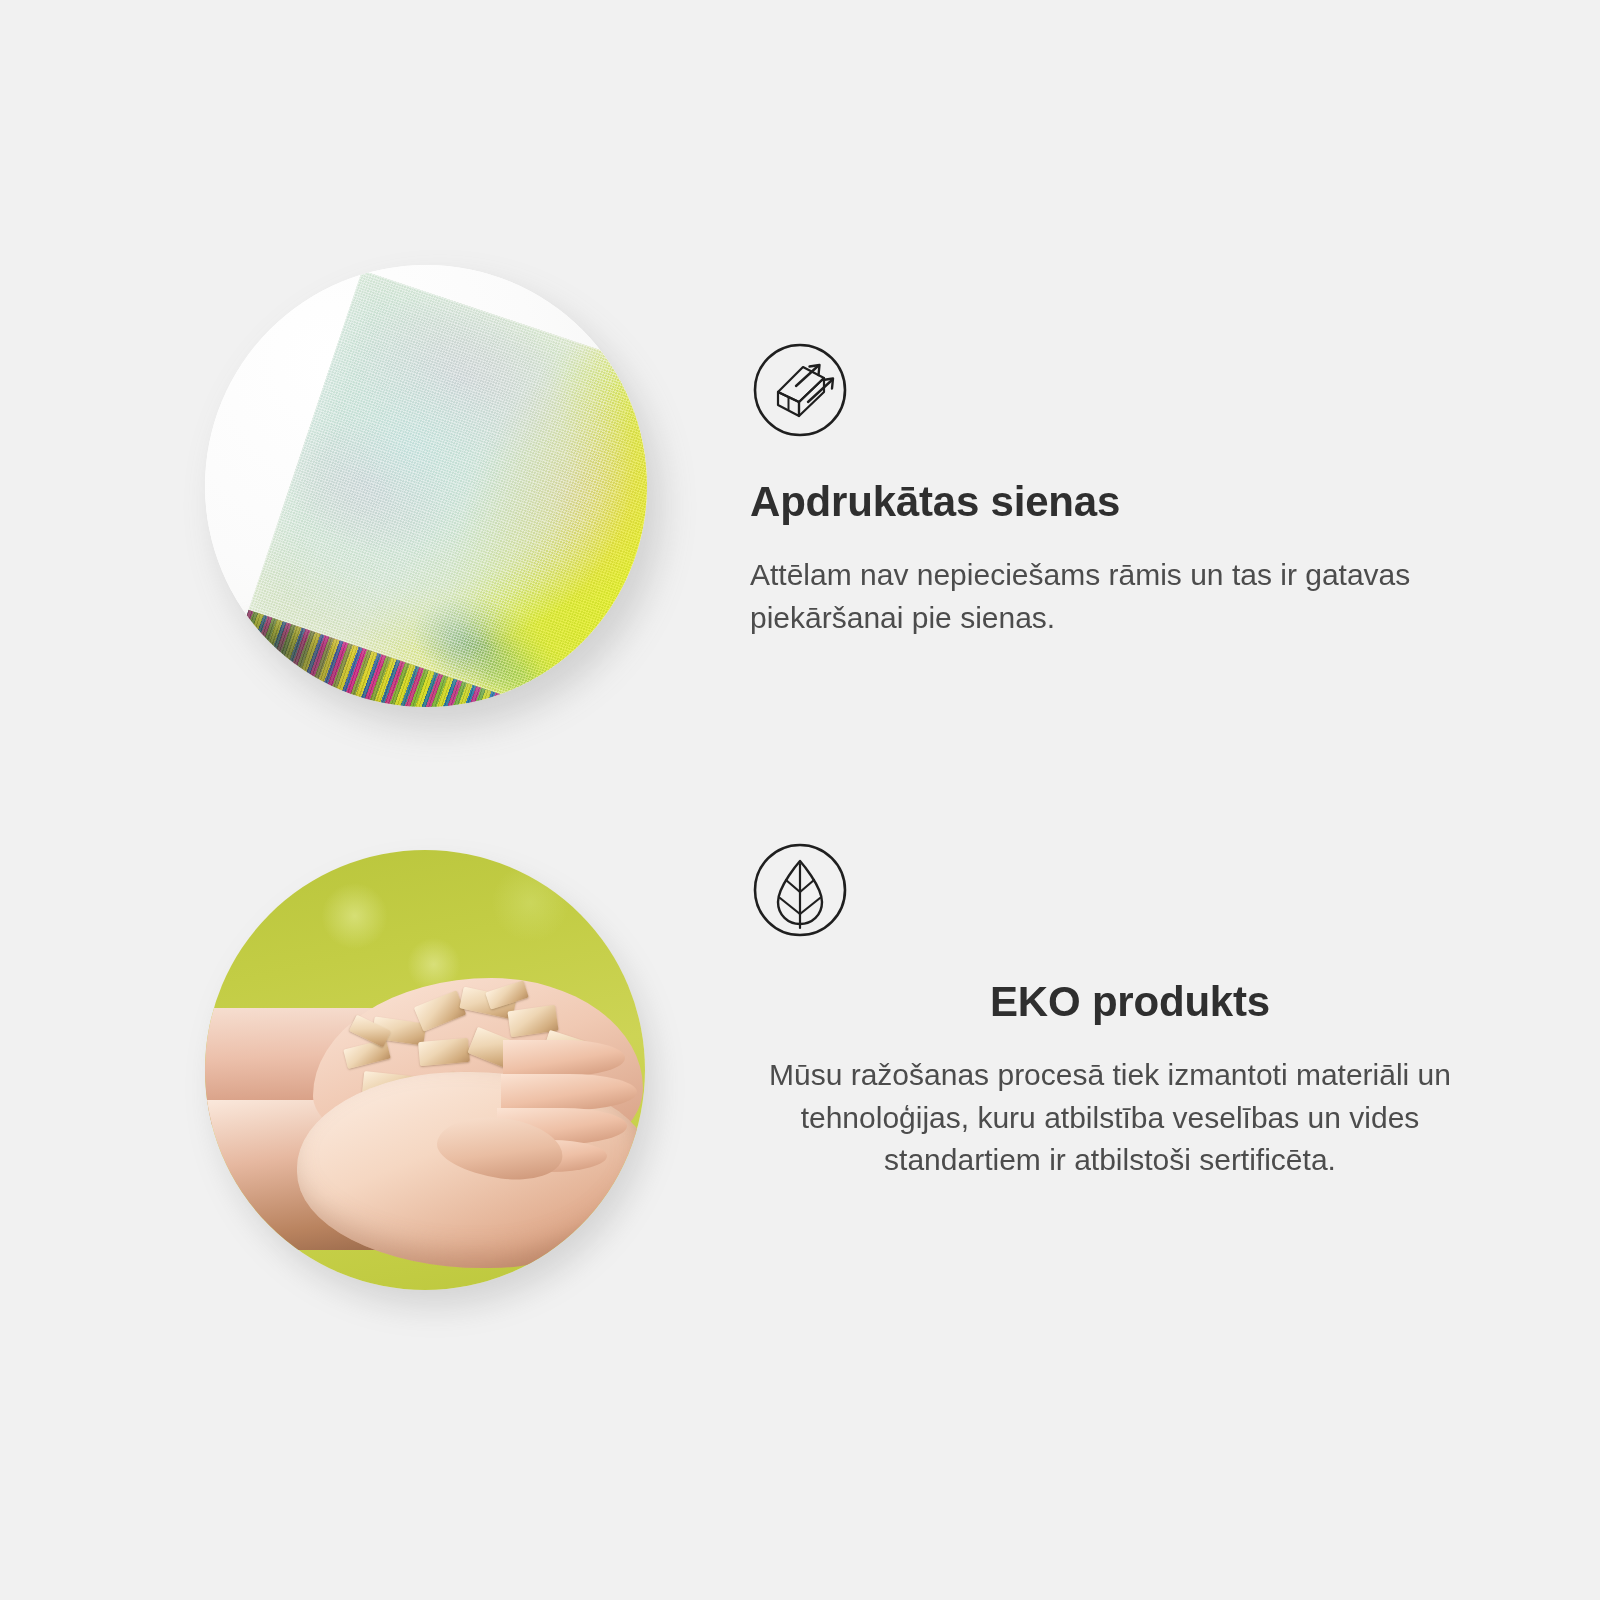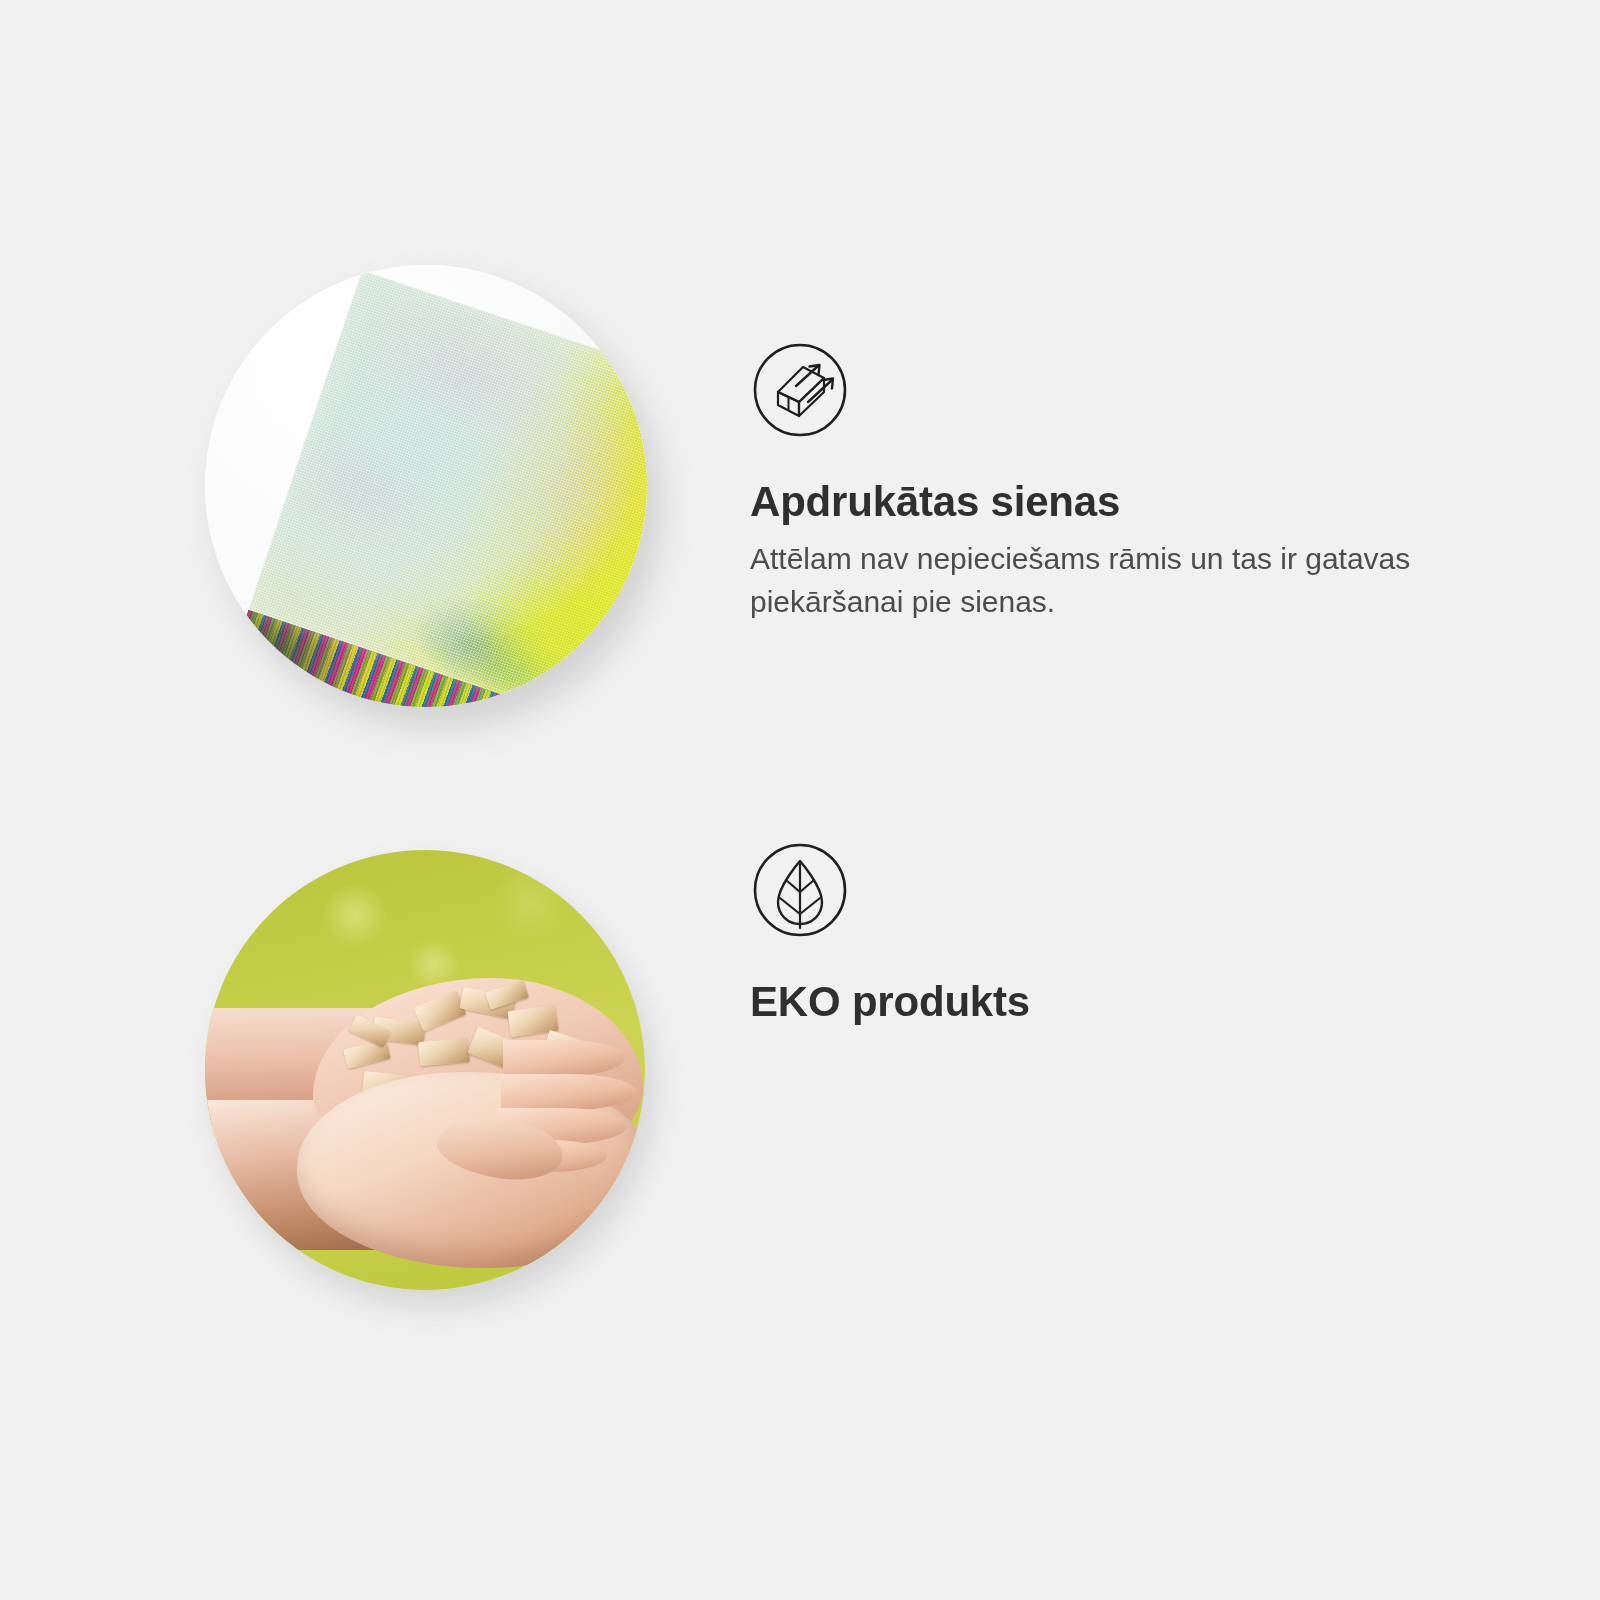--- a/index.html
+++ b/index.html
@@ -18,21 +18,21 @@
     height: 1600px;
     background: #f1f1f1;
   }
 
   
   .feature {
     position: absolute;
     display: block;
   }
   .feature-1 { left: 0; top: 250px; width: 1600px; height: 500px; }
-  .feature-2 { left: 0; top: 840px; width: 1600px; height: 500px; }
+  .feature-2 { left: 0; top: 840px; width: 1600px; height: 500px; text-align: center; }
 
   
   .media {
     position: absolute;
     border-radius: 50%;
     overflow: hidden;
   }
   .media-1 {
     left: 205px; top: 15px;
     width: 442px; height: 442px;
@@ -227,21 +227,21 @@
 
   .title {
     margin-top: 40px;
     font-size: 42px;
     font-weight: bold;
     color: #2f2f2f;
     letter-spacing: -0.2px;
     line-height: 1.05;
   }
   .desc {
-    margin-top: 14px;
+    margin-top: 30px;
     font-size: 30px;
     font-weight: normal;
     color: #4c4c4c;
     line-height: 1.42;
     max-width: 720px;
   }
 </style>
 </head>
 <body>
 
@@ -327,16 +327,17 @@
           <path d="M50 24 L50 88" stroke="#1f1f1f" stroke-width="2.2" stroke-linecap="round"></path>
 
           <path d="M50 52 L36 40" stroke="#1f1f1f" stroke-width="2.2" stroke-linecap="round"></path>
           <path d="M50 52 L64 40" stroke="#1f1f1f" stroke-width="2.2" stroke-linecap="round"></path>
 
           <path d="M50 74 L30 58" stroke="#1f1f1f" stroke-width="2.2" stroke-linecap="round"></path>
           <path d="M50 74 L70 58" stroke="#1f1f1f" stroke-width="2.2" stroke-linecap="round"></path>
         </svg>
       </span>
       <h2 class="title">EKO produkts</h2>
+      <p class="desc">Mūsu ražošanas procesā tiek izmantoti materiāli un tehnoloģijas, kuru atbilstība veselības un vides standartiem ir atbilstoši sertificēta.</p>
     </div>
   </section>
 
 </div>
 
 </body></html>

